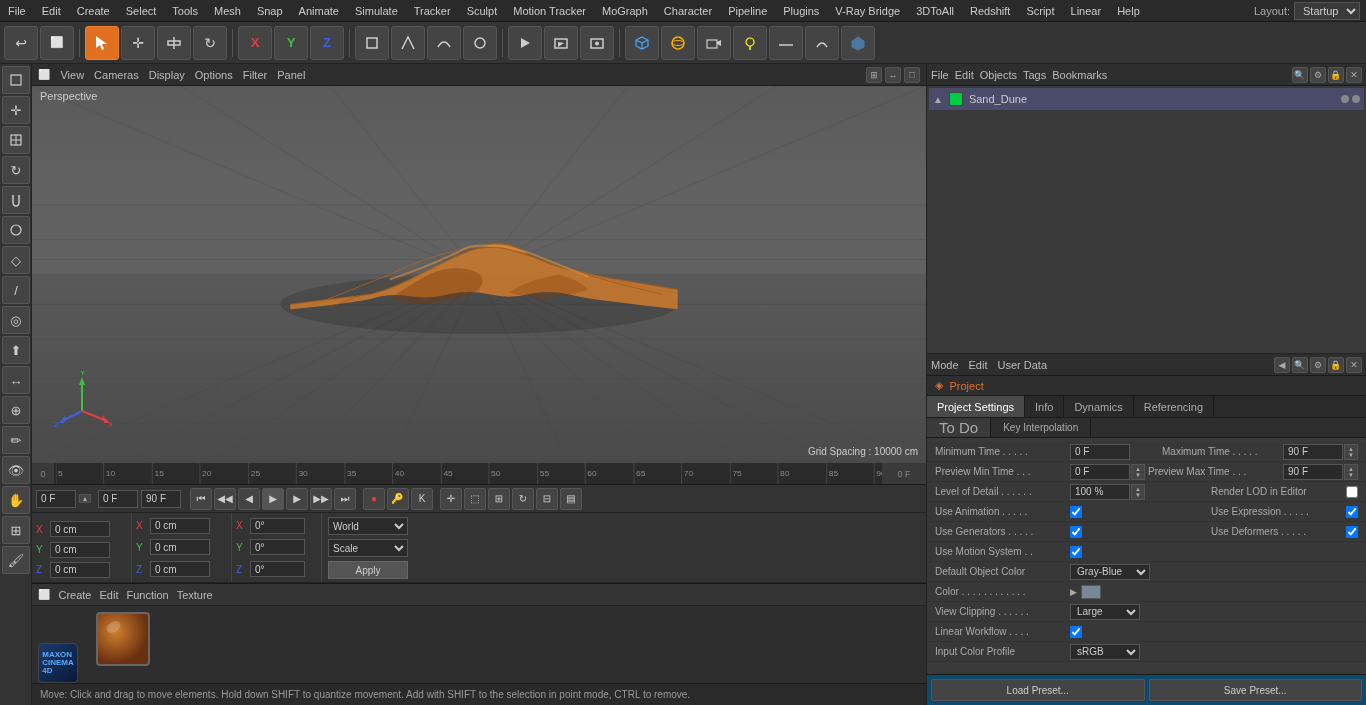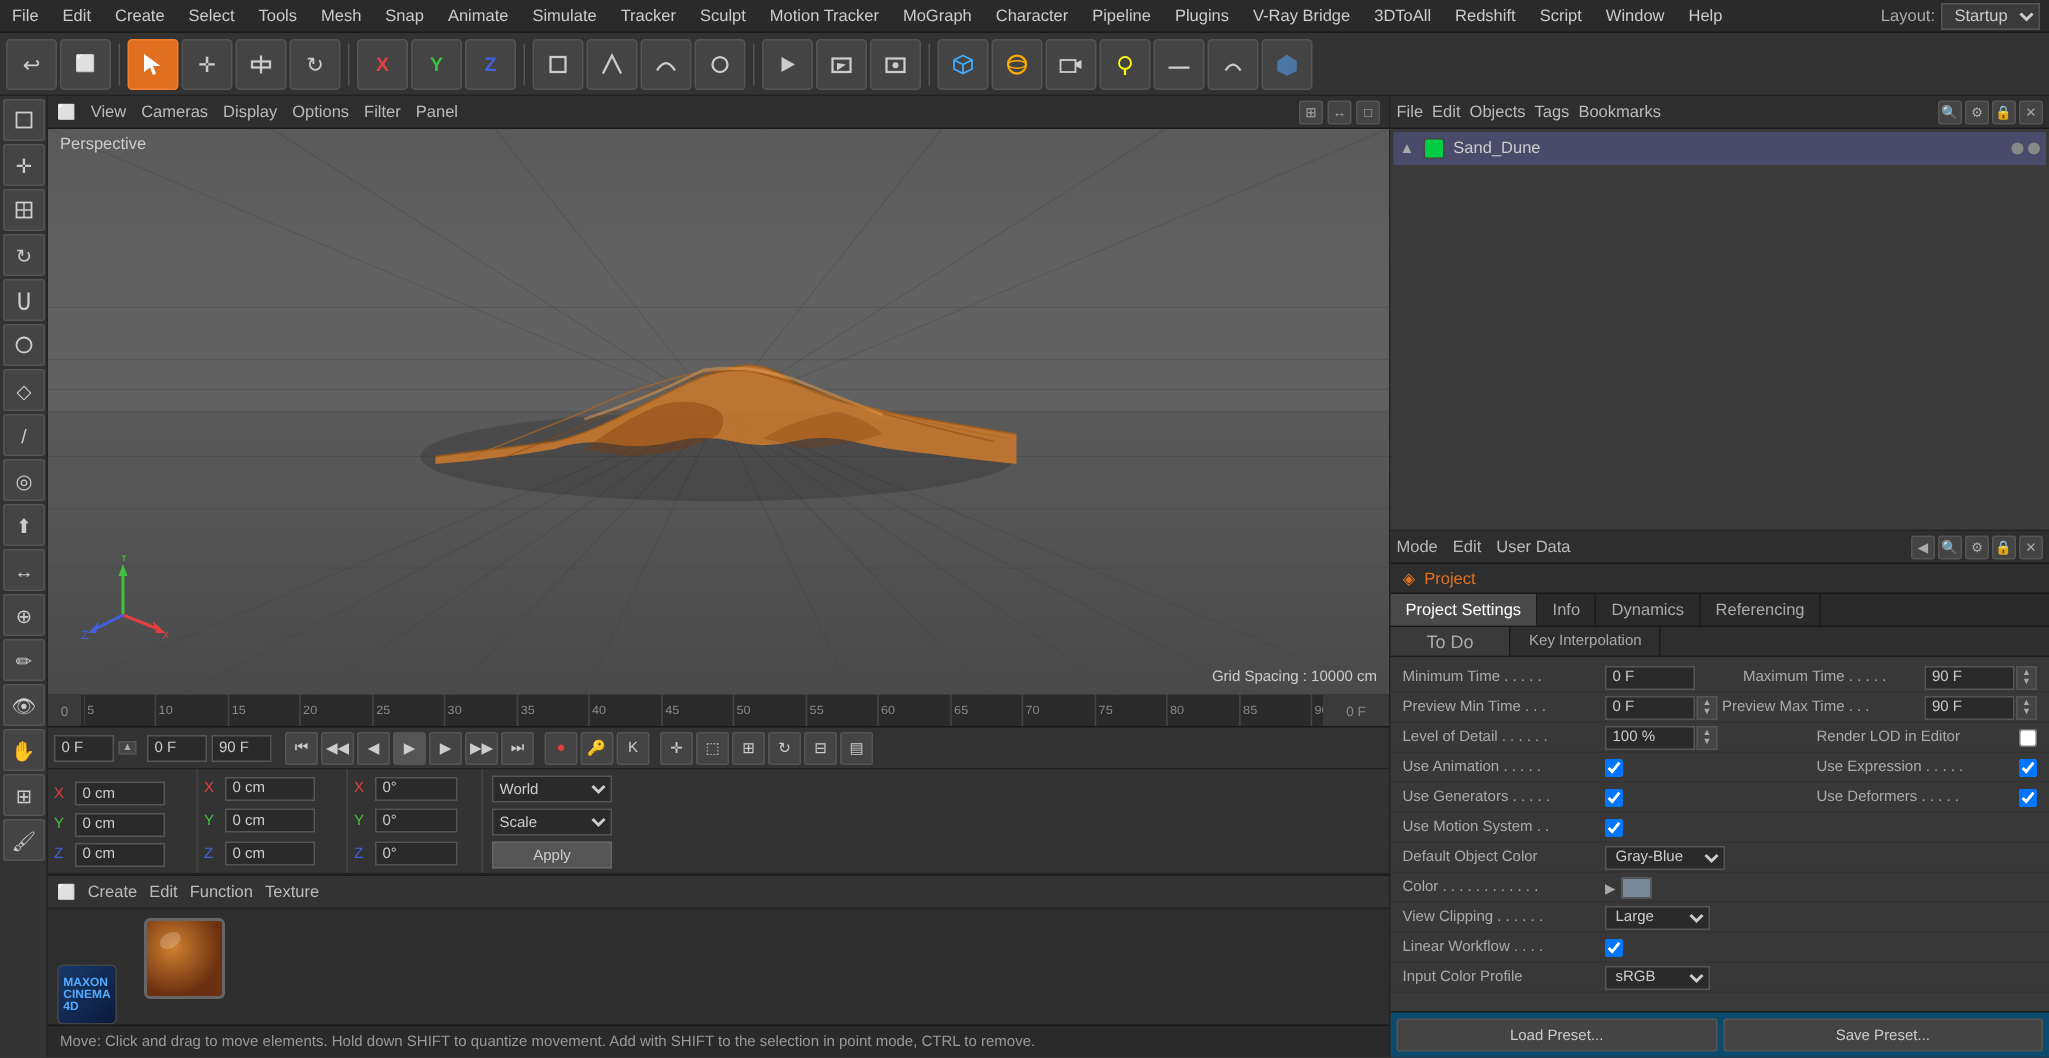--- a/index.html
+++ b/index.html
@@ -79,21 +79,21 @@
   <span style="padding:0 8px;height:100%;display:flex;align-items:center;cursor:pointer;color:#ccc;font-size:11px;">Sculpt</span>
   <span style="padding:0 8px;height:100%;display:flex;align-items:center;cursor:pointer;color:#ccc;font-size:11px;">Motion Tracker</span>
   <span style="padding:0 8px;height:100%;display:flex;align-items:center;cursor:pointer;color:#ccc;font-size:11px;">MoGraph</span>
   <span style="padding:0 8px;height:100%;display:flex;align-items:center;cursor:pointer;color:#ccc;font-size:11px;">Character</span>
   <span style="padding:0 8px;height:100%;display:flex;align-items:center;cursor:pointer;color:#ccc;font-size:11px;">Pipeline</span>
   <span style="padding:0 8px;height:100%;display:flex;align-items:center;cursor:pointer;color:#ccc;font-size:11px;">Plugins</span>
   <span style="padding:0 8px;height:100%;display:flex;align-items:center;cursor:pointer;color:#ccc;font-size:11px;">V-Ray Bridge</span>
   <span style="padding:0 8px;height:100%;display:flex;align-items:center;cursor:pointer;color:#ccc;font-size:11px;">3DToAll</span>
   <span style="padding:0 8px;height:100%;display:flex;align-items:center;cursor:pointer;color:#ccc;font-size:11px;">Redshift</span>
   <span style="padding:0 8px;height:100%;display:flex;align-items:center;cursor:pointer;color:#ccc;font-size:11px;">Script</span>
-  <span style="padding:0 8px;height:100%;display:flex;align-items:center;cursor:pointer;color:#ccc;font-size:11px;">Window</span>
+  <span style="padding:0 8px;height:100%;display:flex;align-items:center;cursor:pointer;color:#ccc;font-size:11px;">Linear</span>
   <span style="padding:0 8px;height:100%;display:flex;align-items:center;cursor:pointer;color:#ccc;font-size:11px;">Help</span>
   <div style="margin-left:auto;display:flex;align-items:center;padding-right:6px;gap:4px;">
     <span style="color:#aaa;font-size:11px;">Layout:</span>
     <select style="background:#3a3a3a;border:1px solid #555;color:#ccc;font-size:11px;padding:1px 4px;">
       <option>Startup</option>
     </select>
   </div>
 </div>
 
 <div id="main-toolbar" style="display:flex;align-items:center;background:#333;height:42px;border-bottom:1px solid #222;padding:0 4px;gap:2px;">
@@ -568,21 +568,21 @@
       </div>
 
       <div id="attr-tabs" style="display:flex;background:#2a2a2a;height:22px;border-bottom:1px solid #1a1a1a;">
         <div class="attr-tab active" style="padding:0 10px;height:100%;display:flex;align-items:center;font-size:11px;color:#fff;cursor:pointer;background:#4a4a4a;border-right:1px solid #1a1a1a;">Project Settings</div>
         <div class="attr-tab" style="padding:0 10px;height:100%;display:flex;align-items:center;font-size:11px;color:#aaa;cursor:pointer;border-right:1px solid #1a1a1a;">Info</div>
         <div class="attr-tab" style="padding:0 10px;height:100%;display:flex;align-items:center;font-size:11px;color:#aaa;cursor:pointer;border-right:1px solid #1a1a1a;">Dynamics</div>
         <div class="attr-tab" style="padding:0 10px;height:100%;display:flex;align-items:center;font-size:11px;color:#aaa;cursor:pointer;border-right:1px solid #1a1a1a;">Referencing</div>
       </div>
 
       <div id="attr-subtabs" style="display:flex;background:#2e2e2e;height:20px;border-bottom:1px solid #1a1a1a;">
-        <div style="padding:0 24px;height:100%;display:flex;align-items:center;font-size:12px;color:#aaa;cursor:pointer;background:#3a3a3a;border-right:1px solid #1a1a1a;">To Do</div>
+        <div style="padding:0 12px;height:100%;display:flex;align-items:center;font-size:15px;color:#aaa;cursor:pointer;background:#3a3a3a;border-right:1px solid #1a1a1a;">To Do</div>
         <div style="padding:0 12px;height:100%;display:flex;align-items:center;font-size:10px;color:#aaa;cursor:pointer;border-right:1px solid #1a1a1a;">Key Interpolation</div>
       </div>
 
       <div id="attr-content" style="flex:1;overflow-y:auto;background:#3a3a3a;">
 
         <div class="attr-row" style="display:flex;align-items:center;height:20px;padding:0 8px;border-bottom:1px solid #333;background:#383838;">
           <span style="width:135px;font-size:10px;color:#aaa;white-space:nowrap;overflow:hidden;">Minimum Time . . . . .</span>
           <input type="text" value="0 F" style="background: rgb(42, 42, 42); border: 1px solid rgb(85, 85, 85); color: rgb(204, 204, 204); font-size: 10px; padding: 1px 4px; height: 16px; width: 60px;">
           <span style="flex:1;"></span>
           <span style="width:121px;font-size:10px;color:#aaa;white-space:nowrap;overflow:hidden;">Maximum Time . . . . .</span>

